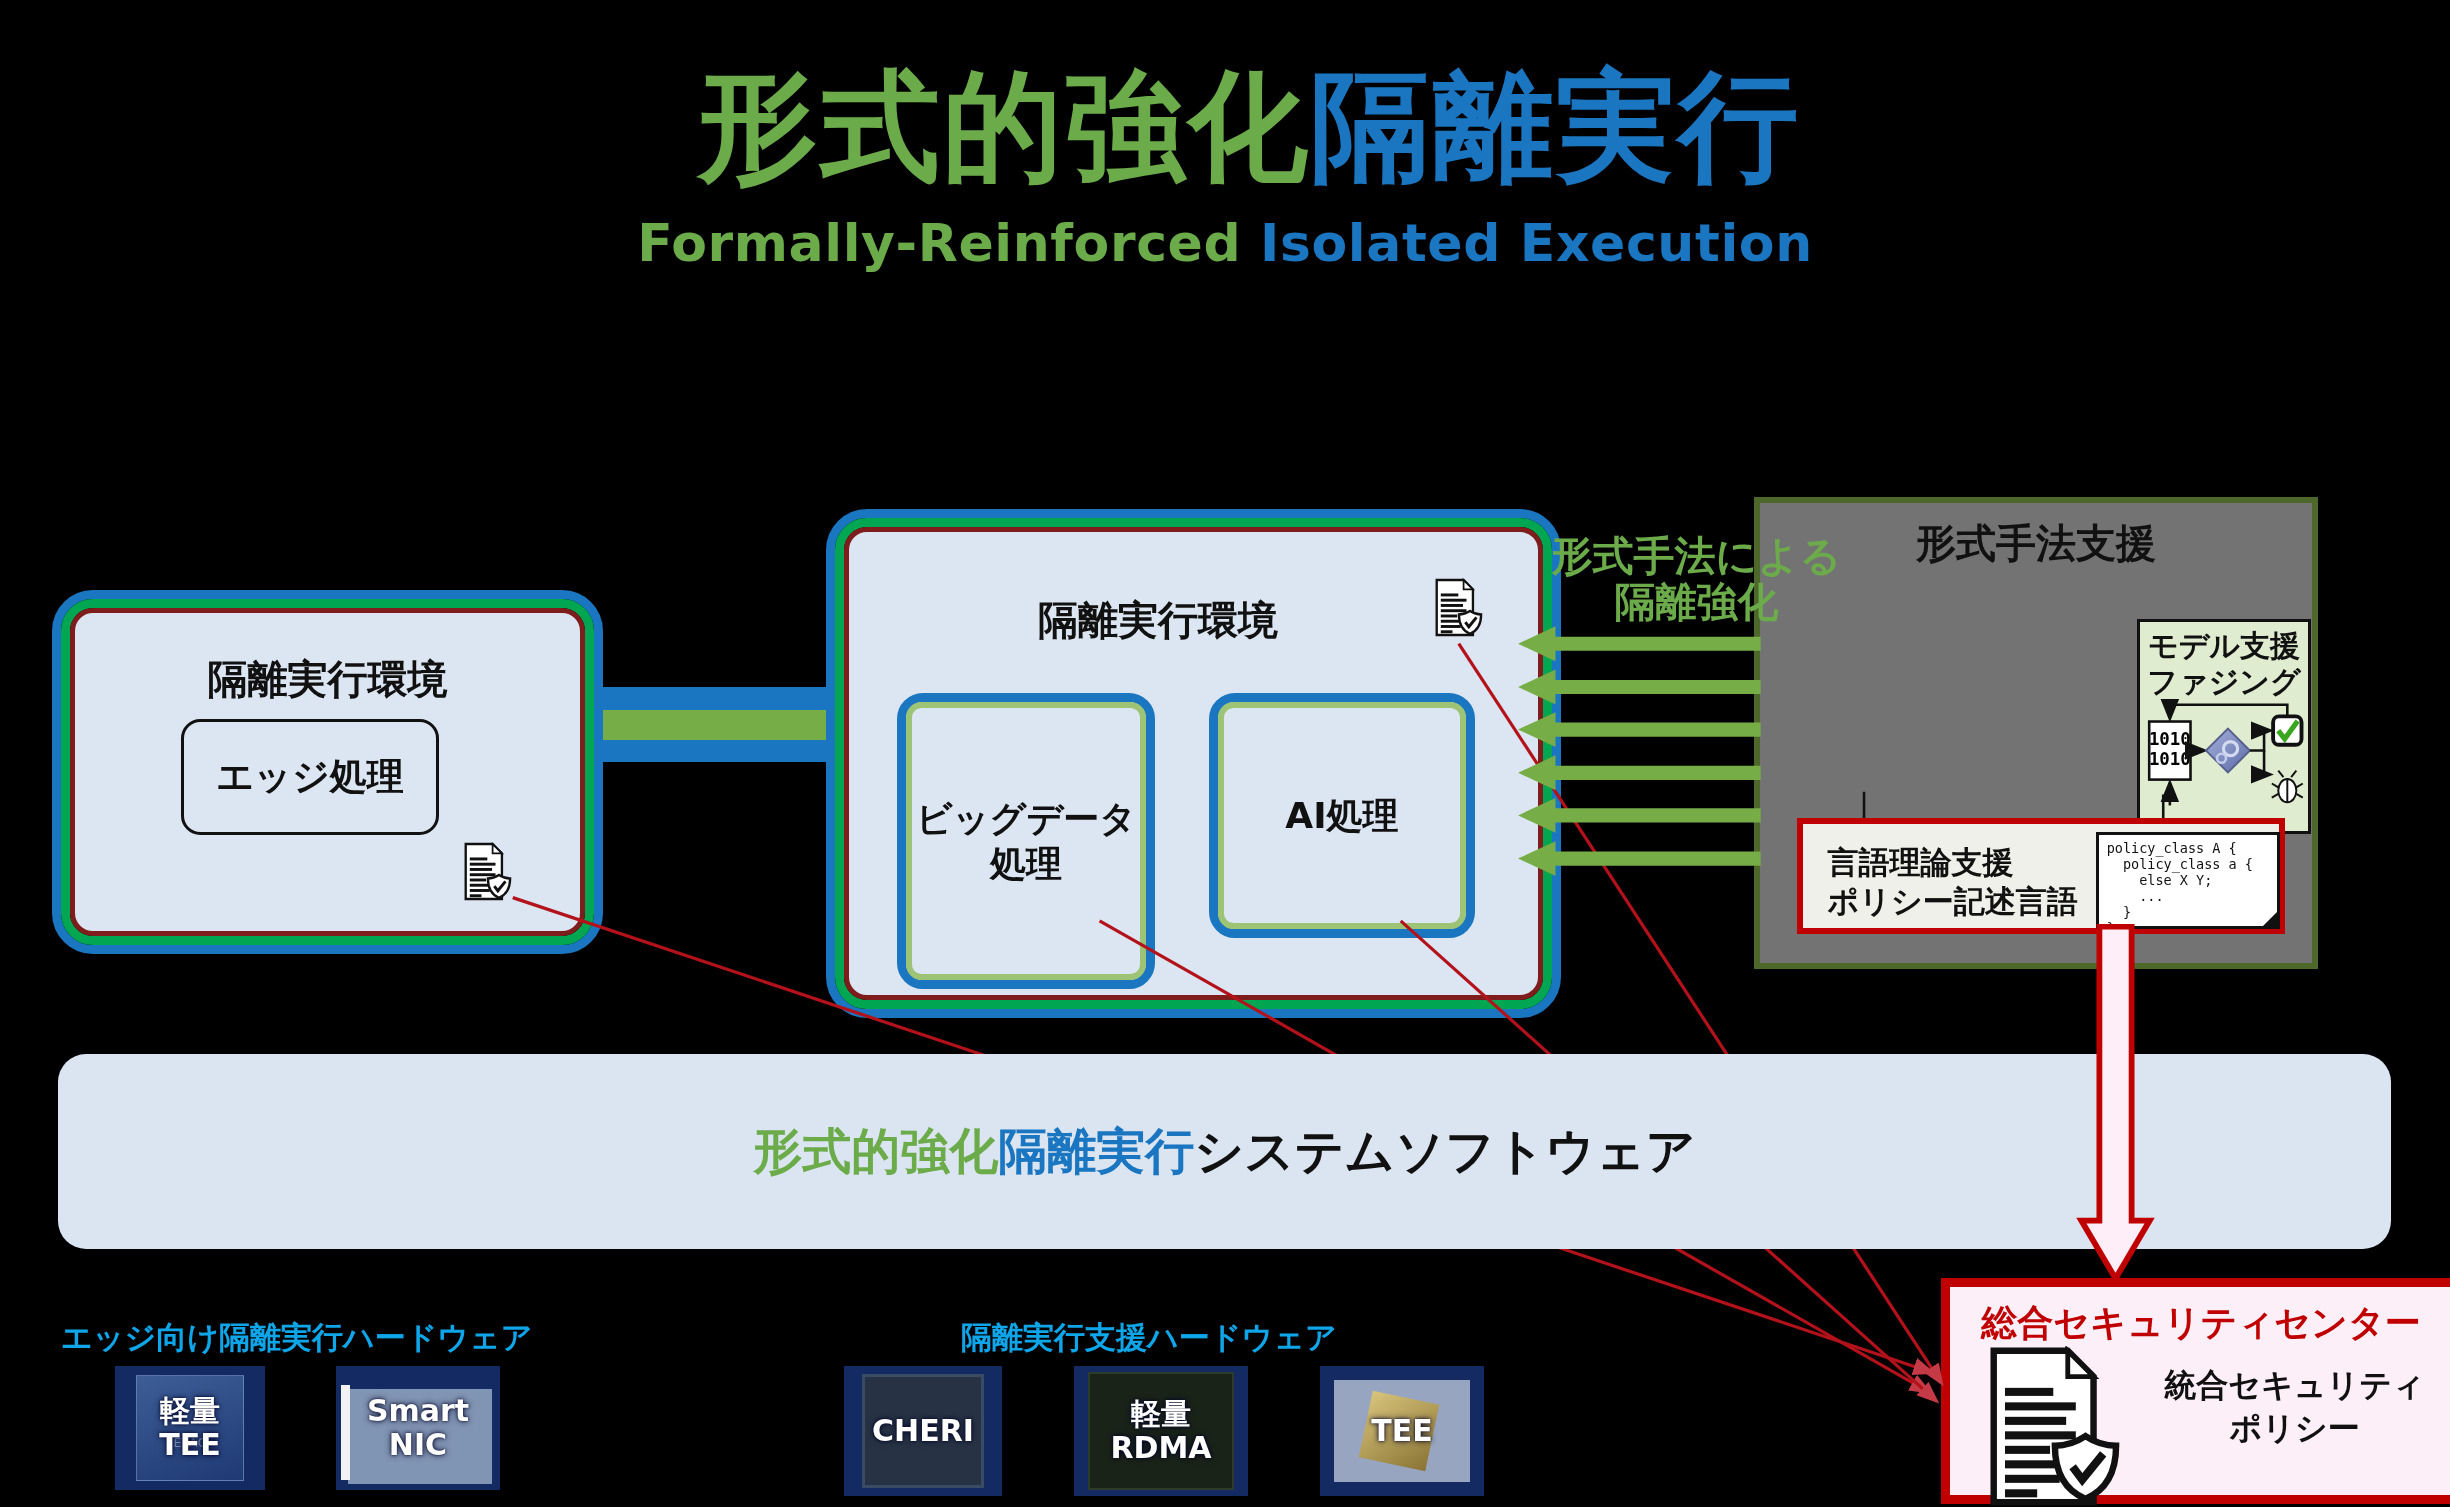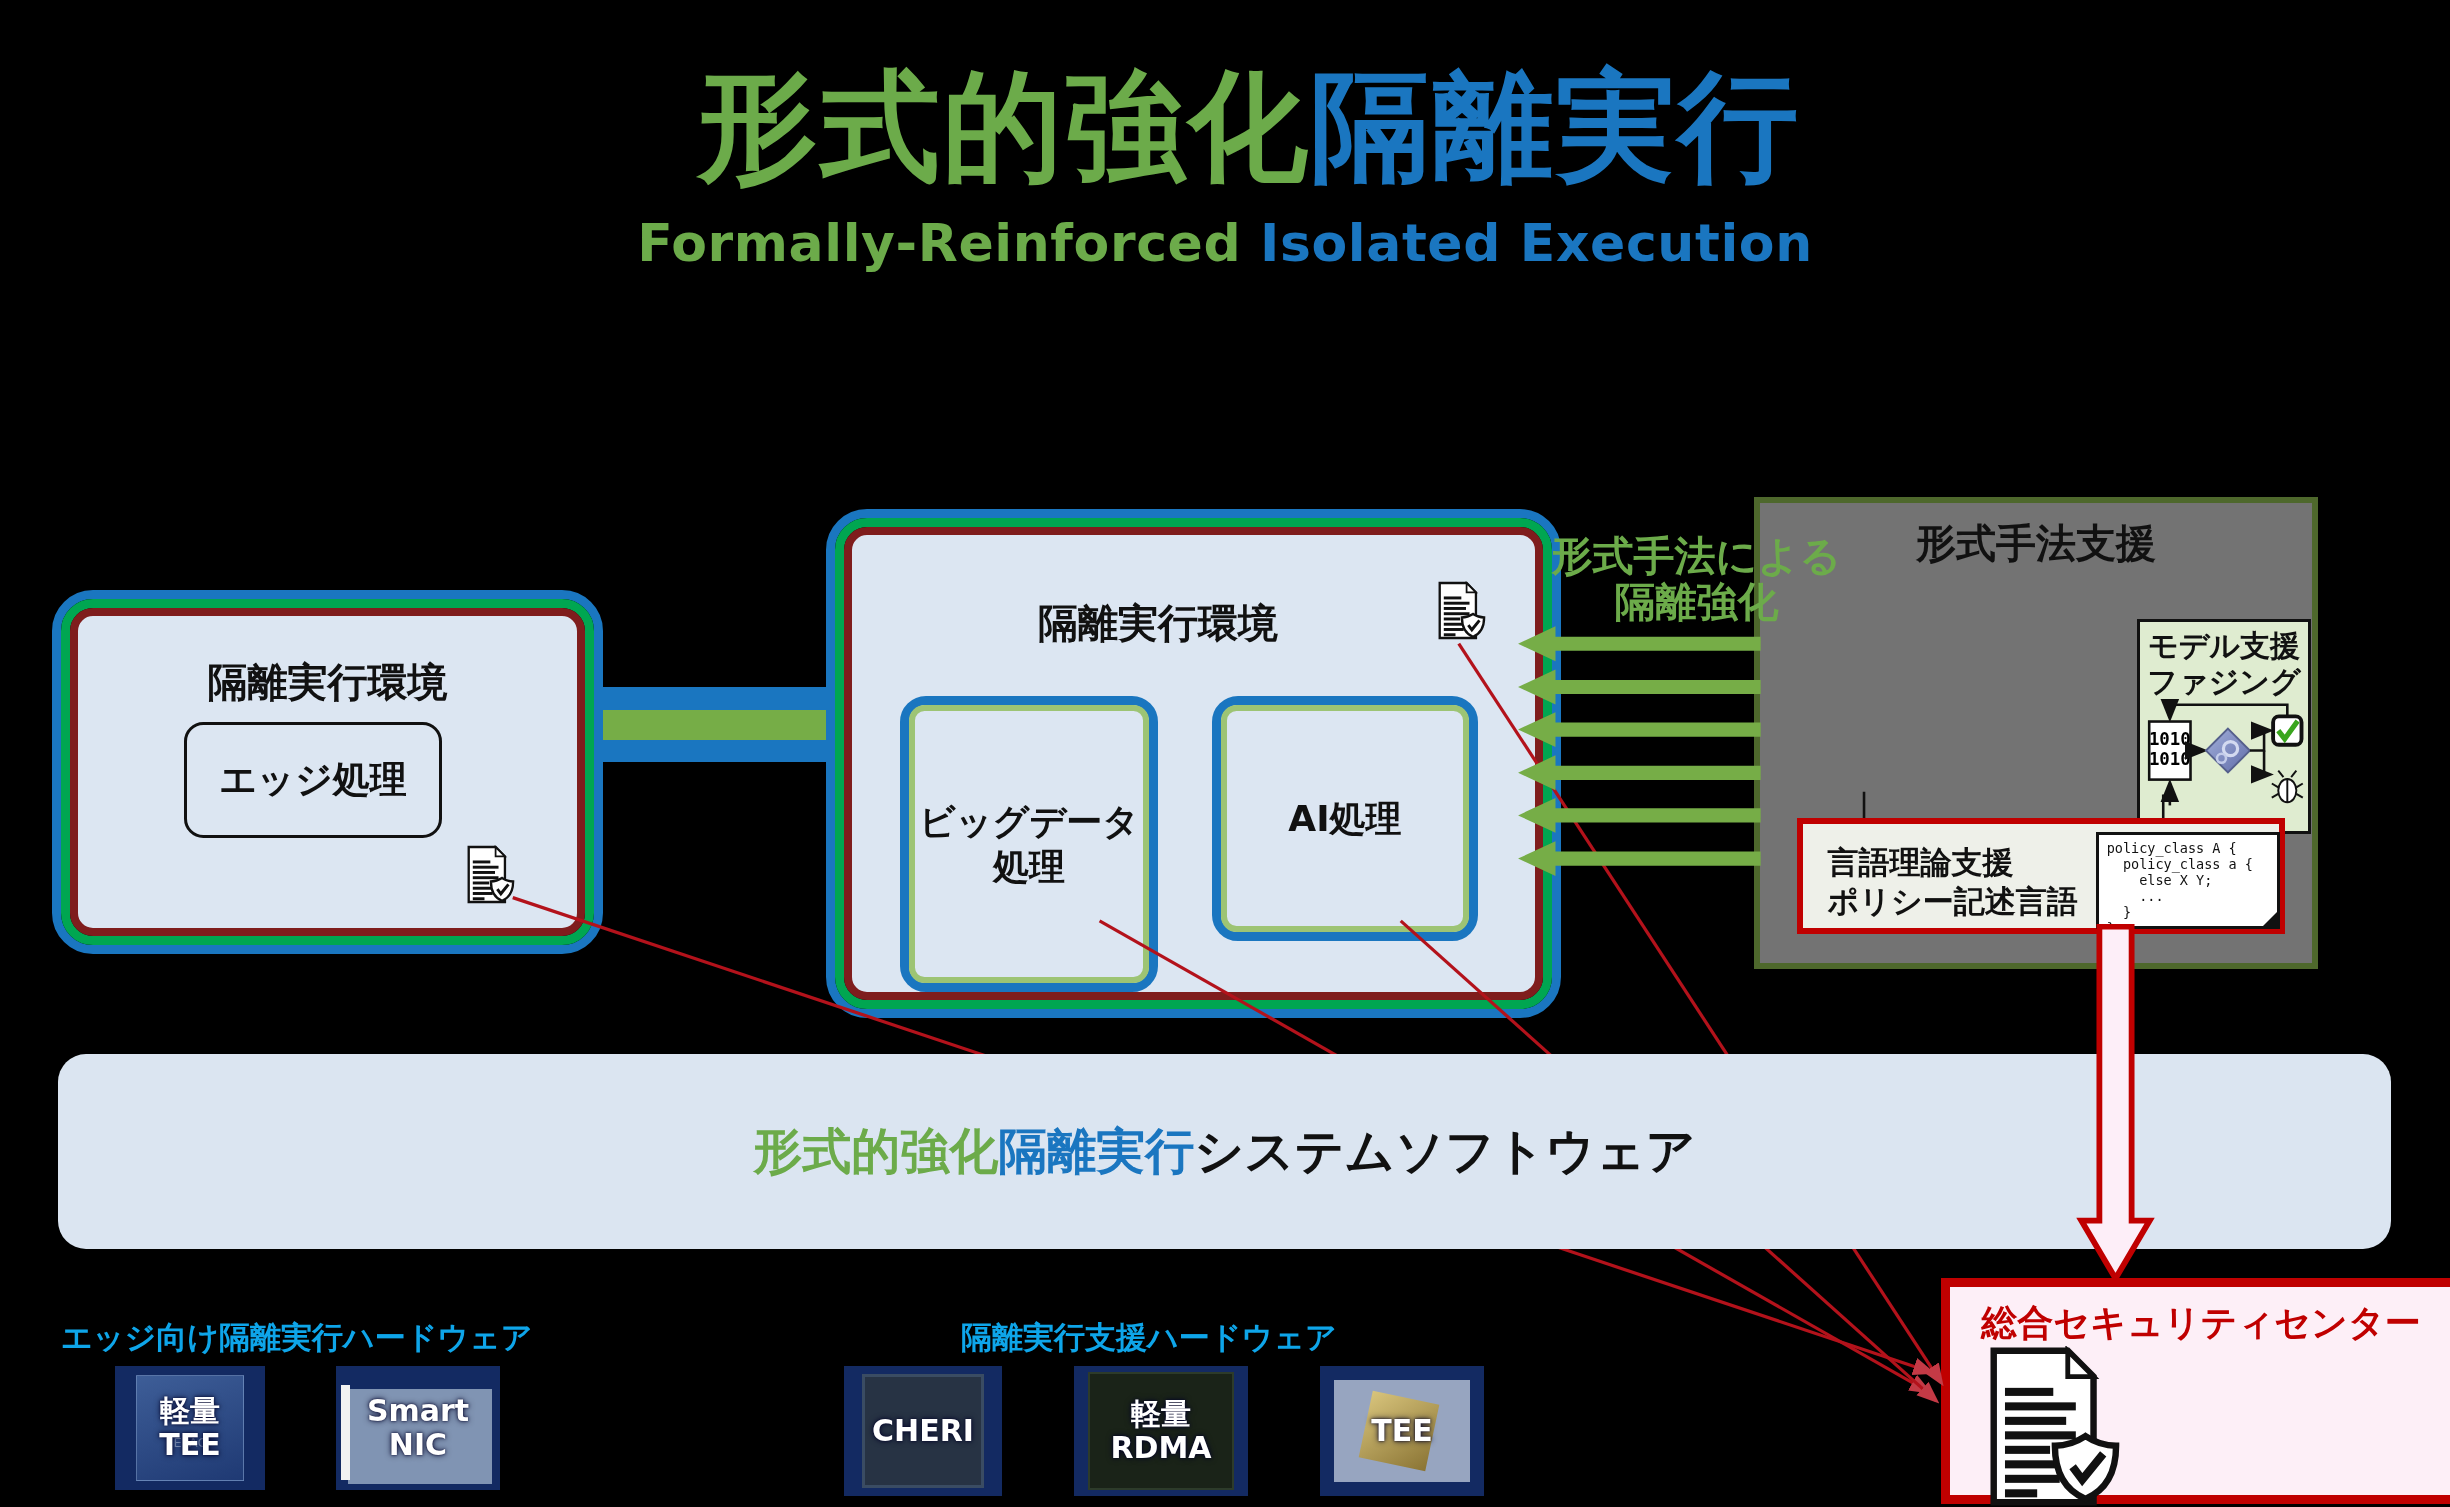--- a/index.html
+++ b/index.html
@@ -12,21 +12,21 @@
   .mono{font-family:"DejaVu Sans Mono","Liberation Mono",monospace;}
 
   
   .title-jp{top:61px;left:0;width:100%;font-size:120px;letter-spacing:2.6px;line-height:1.1;margin-left:24px;}
   .title-en{top:213px;left:0;width:100%;font-size:52px;letter-spacing:0.6px;}
   .t-green{color:#6cab4a;} .t-blue{color:#1a76c0;}
 
   
   .ring1{border:9px solid #1a76c0;border-radius:41px;background:transparent;z-index:2;}
   .ring2{border:9px solid #00a651;border-radius:32px;width:100%;height:100%;box-sizing:border-box;}
-  .ring3{border:8px solid #7f1d1d;border-radius:23px;width:100%;height:100%;box-sizing:border-box;
+  .ring3{border:5px solid #7f1d1d;border-radius:23px;width:100%;height:100%;box-sizing:border-box;
          background:#dce6f2;position:relative;}
   .env-title{font-size:40px;width:100%;}
 
   .edge-app{border:3.9px solid #111;border-radius:19.3px;background:#dce6f2;
             display:flex;align-items:center;justify-content:center;font-size:37px;}
   .app-box{border:9px solid #1a76c0;border-radius:26px;z-index:2;}
   .app-inner{border:6.4px solid #9dc474;border-radius:15.5px;width:100%;height:100%;box-sizing:border-box;
              background:#dce6f2;display:flex;align-items:center;justify-content:center;
              font-size:36px;text-align:center;line-height:1.25;}
 
@@ -236,20 +236,22 @@
 
 <svg class="abs" style="left:2067px;top:924px;z-index:6;" width="97" height="361" viewBox="0 0 150 560">
   <path d="M50 4 H100 V460 H128 L75 550 L22 460 H50 Z" fill="#fdeef8" stroke="#c00000" stroke-width="9"></path>
 </svg>
 
 <div class="abs secbox">
   <div class="abs center sec-title">総合セキュリティセンター</div>
   <svg class="abs" style="left:34px;top:59px;" width="145" height="161" viewBox="0 0 225 250">
       <use href="#docshield"></use>
     </svg>
+  <div class="abs center prel sec-body">統合セキュリティ
+ポリシー</div>
 </div>
 
 <div class="abs hw-caption" style="left:61px;top:1317px;">エッジ向け隔離実行ハードウェア</div>
 
 <div class="abs hw-box" style="left:115px;top:1366px;width:150px;height:124px;">
   <div class="chip" style="left:20.6px;top:9px;right:20.6px;bottom:9px;background:linear-gradient(160deg,rgba(96,136,196,.55),rgba(40,70,130,.55));border:1.3px solid rgba(150,180,220,.45);"></div>
   <div class="chip-sub">EPAC</div>
   <div class="hw-label">軽量
 TEE</div>
 </div>

